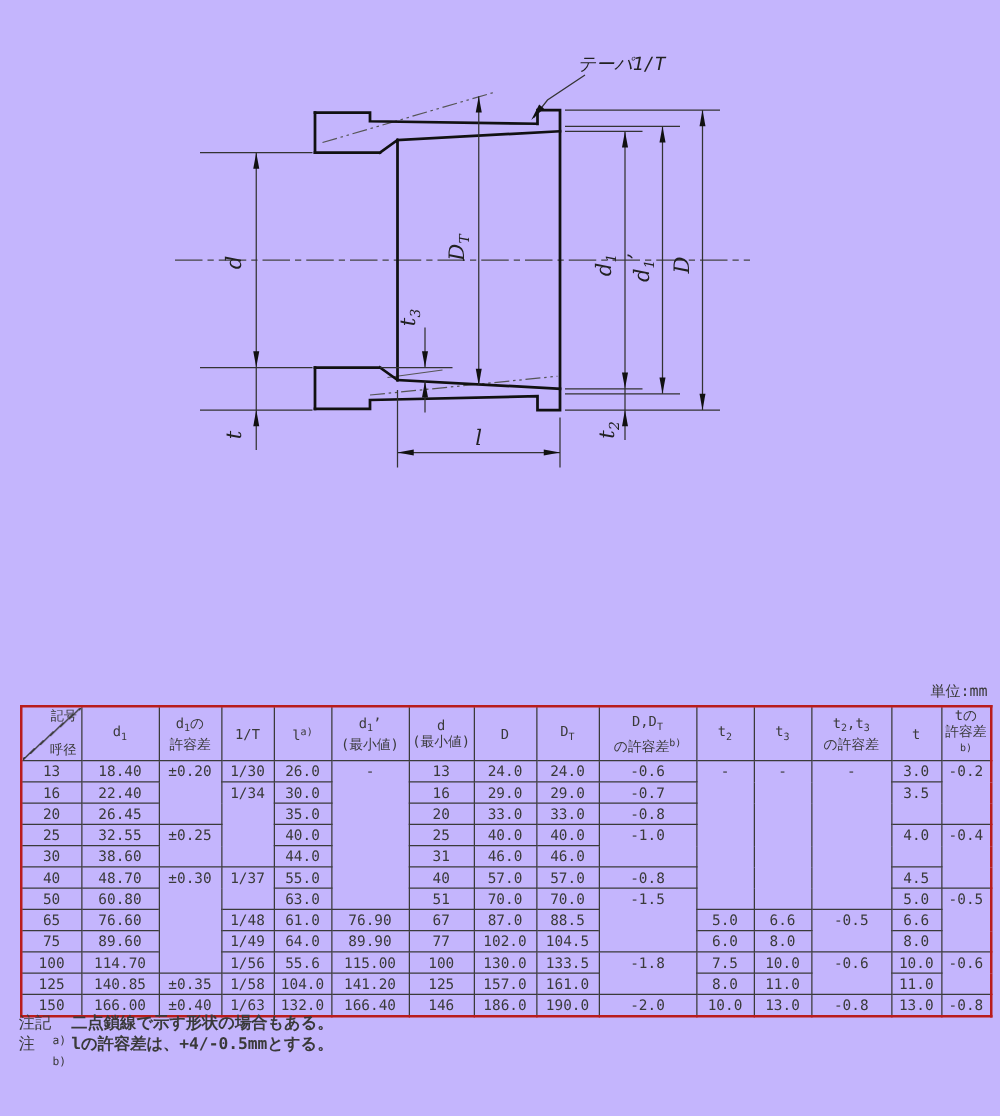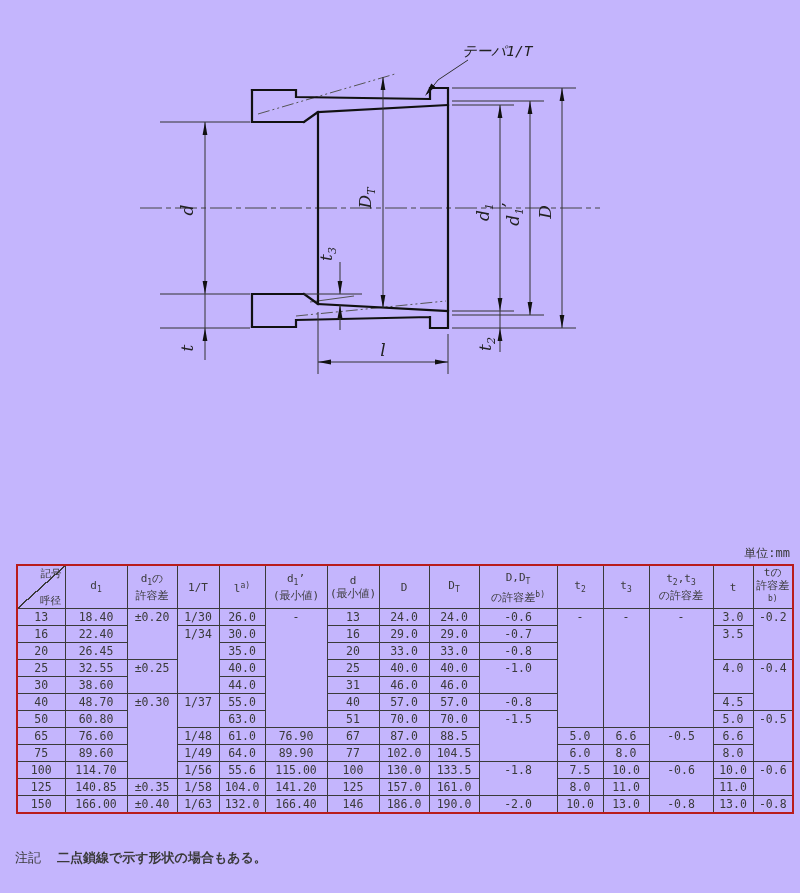--- a/index.html
+++ b/index.html
@@ -18,21 +18,21 @@
   table.spec td{height:16px;line-height:16px;}
   table.spec td.merged{vertical-align:top;margin-left:45px;}
   .sub{font-size:8px;vertical-align:-3px;}
   .sup{font-size:8px;vertical-align:4px;}
   th.diag{position:relative;
     background:linear-gradient(to bottom right,transparent calc(50% - 0.7px),#3a3a3a calc(50% - 0.7px),#3a3a3a calc(50% + 0.7px),transparent calc(50% + 0.7px));}
   th.diag .tr{position:absolute;top:1px;right:3px;font-size:10.5px;}
   th.diag .bl{position:absolute;bottom:1px;left:2px;font-size:10.5px;padding-left:20px;}
   .notes{position:absolute;left:15px;top:810px;font-size:13px;line-height:17px;color:#3a3a3a;}
   .note{display:flex;align-items:baseline;}
-  .nlabel{display:inline-block;width:27px;flex:none;margin-top:39px;}
+  .nlabel{display:inline-block;width:27px;flex:none;}
   .nsup{display:inline-block;width:15px;flex:none;font-size:9px;vertical-align:super;position:relative;top:-4px;}
   .ntext{display:inline-block;font-weight:bold;}
 </style>
 </head>
 <body>
 
 <div class="page">
 
   
   <svg width="800" height="540" viewBox="0 0 800 540">

